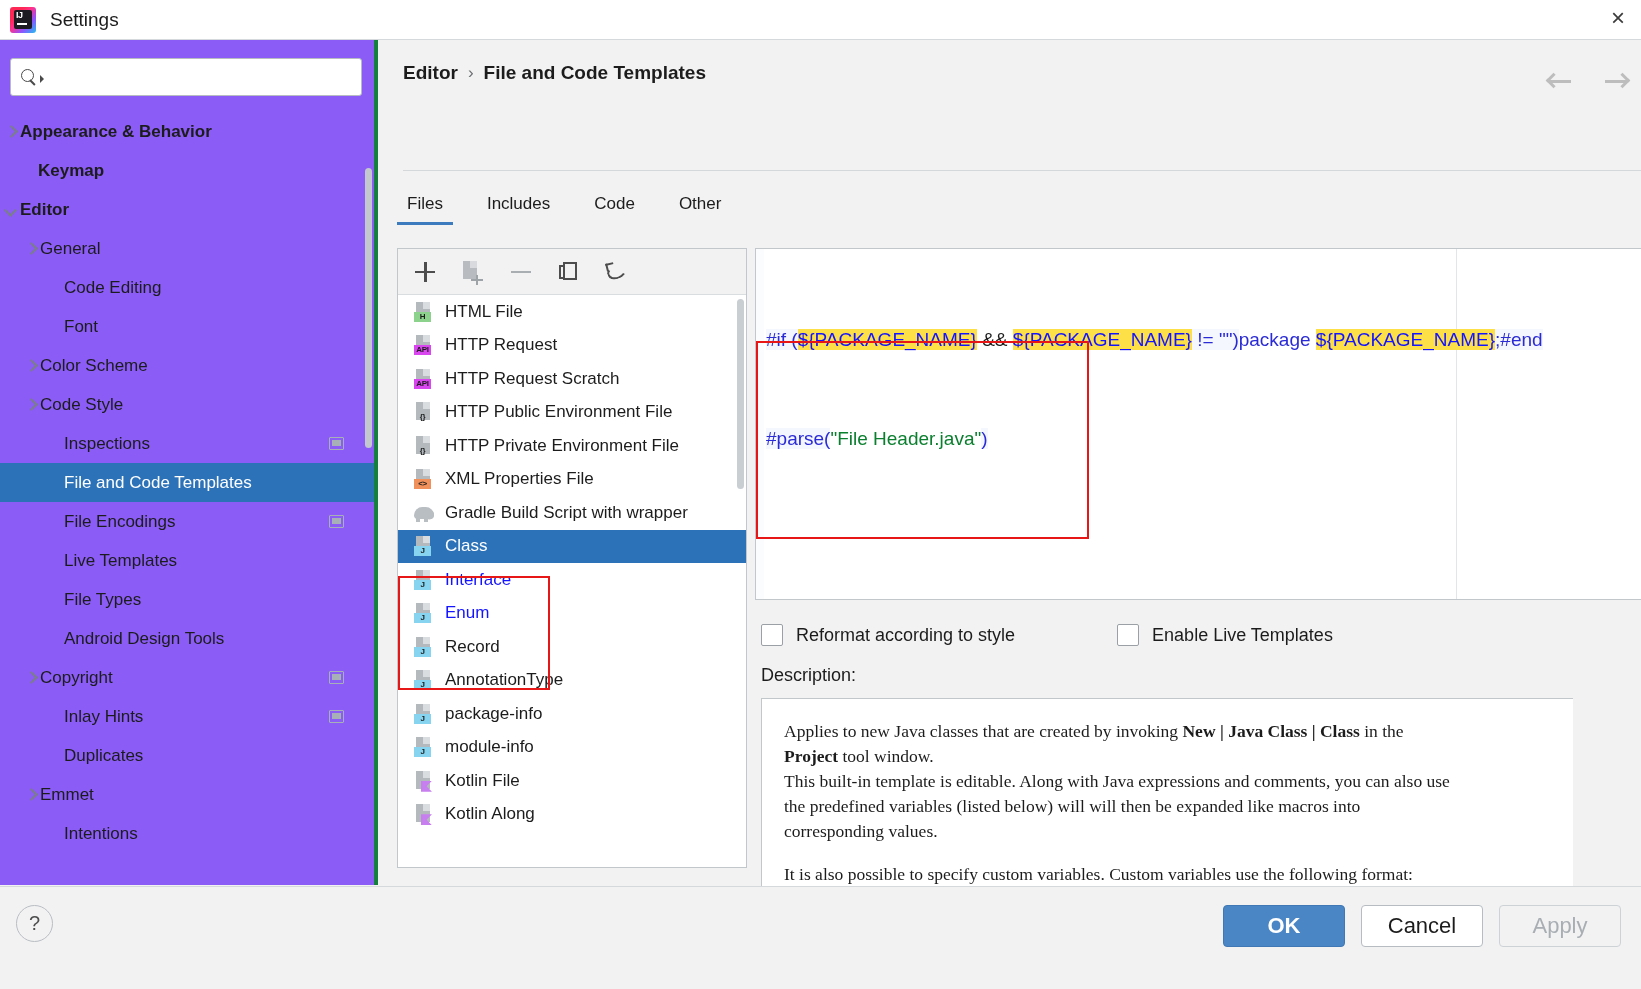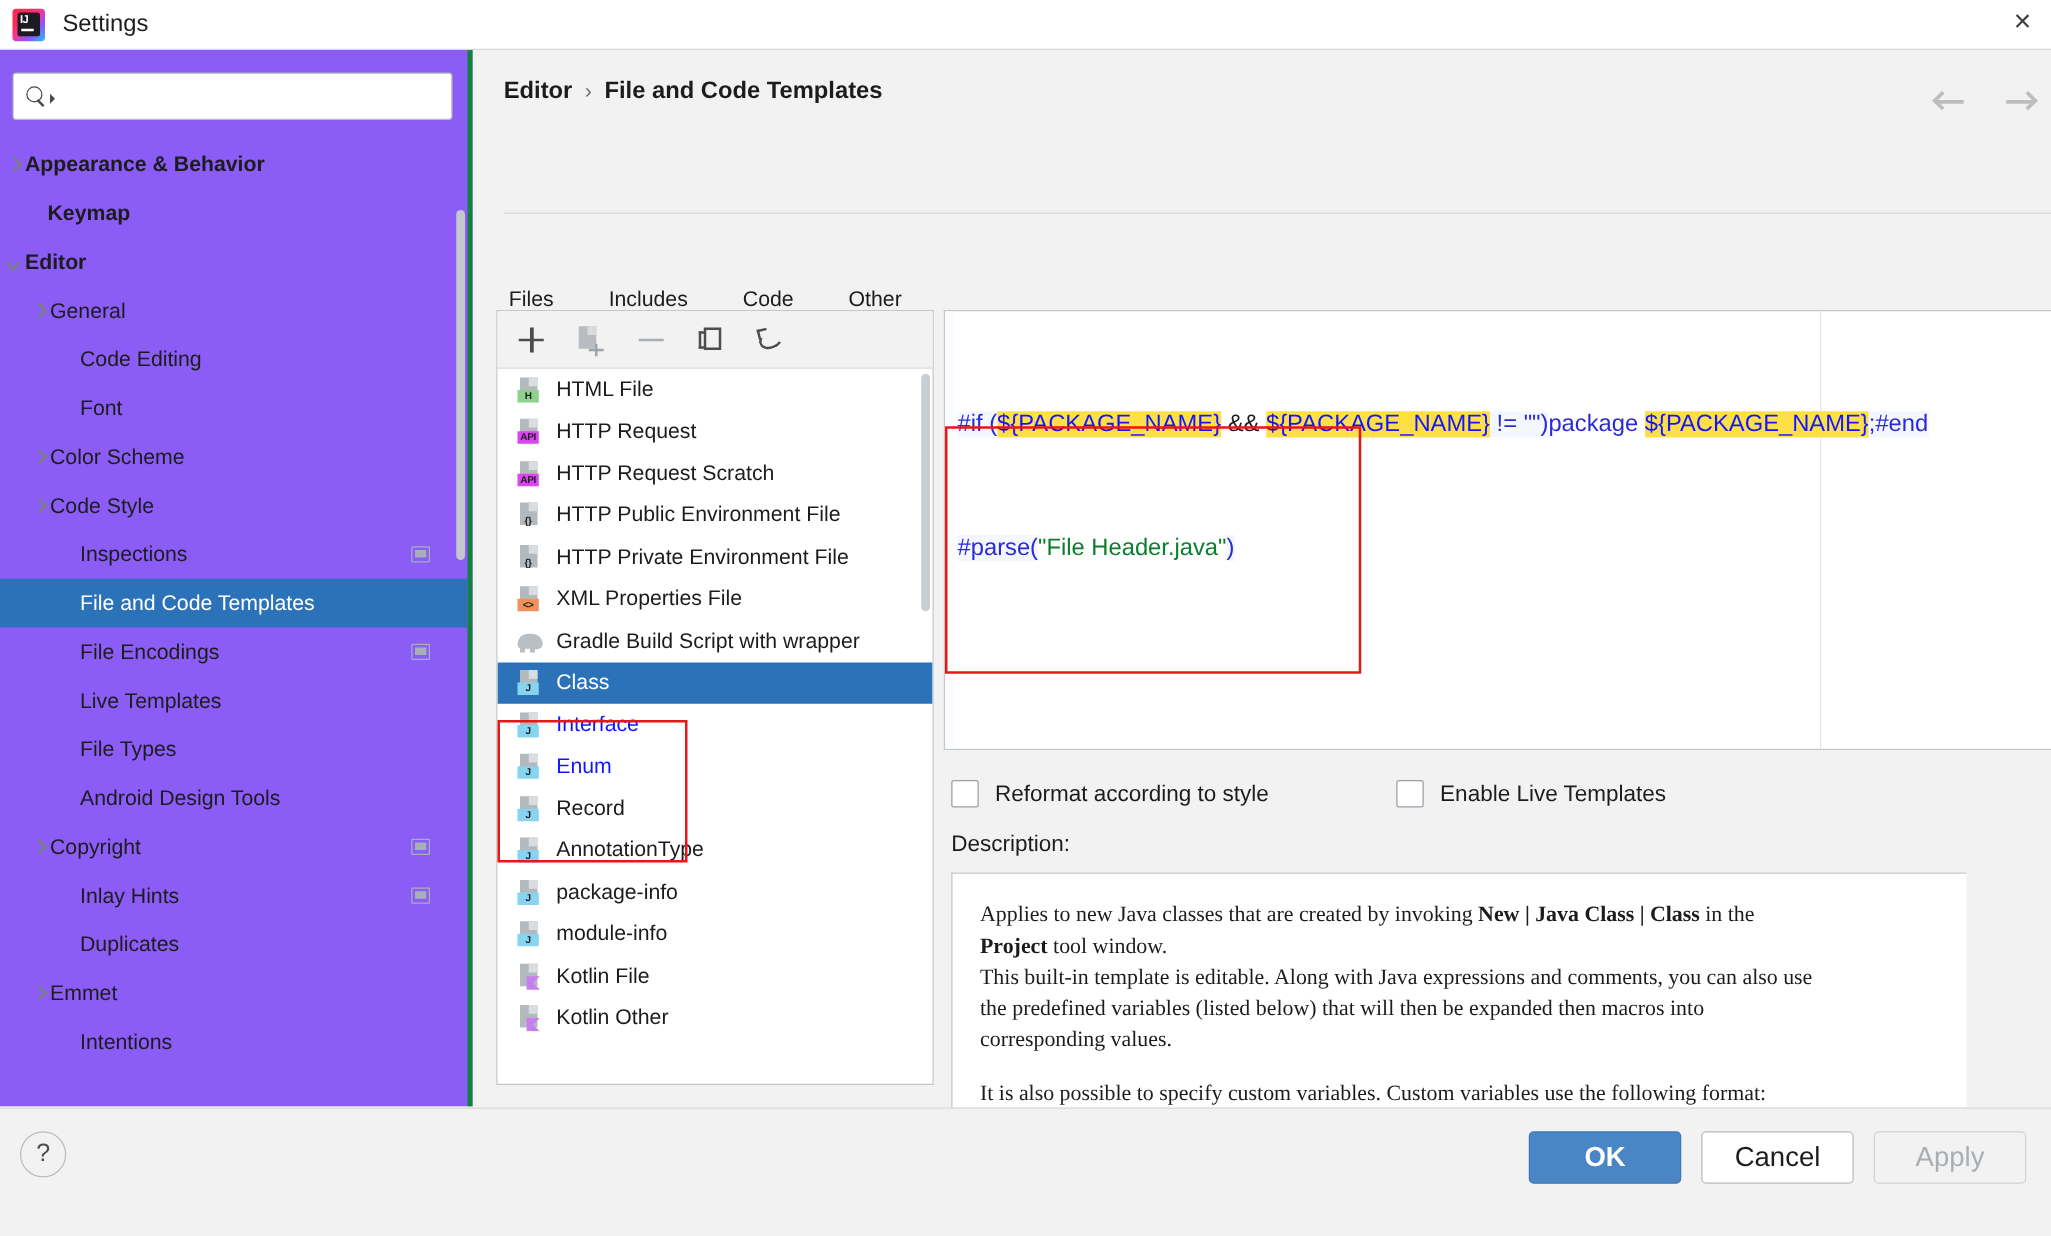--- a/index.html
+++ b/index.html
@@ -177,21 +177,21 @@
   }
 
   .tabs {
     position: absolute; left: 24px; top: 148px;
     display: flex; align-items: flex-end; gap: 36px;
   }
   .tab {
     font-size: 17px; color: #1c1c1c; padding: 6px 4px 11px 4px;
     position: relative;
   }
-  .tab.active { color: #1c1c1c; margin-top: 36px; }
+  .tab.active { color: #1c1c1c; }
   .tab.active::after {
     content:""; position:absolute; left:-6px; right:-6px; bottom:0; height:3px; background:#3d7bbf;
   }
 
   
   .list-panel {
     position: absolute; left: 18px; top: 208px; width: 350px; height: 620px;
     border: 1px solid #c2c7cc; background: #ffffff;
   }
   .list-toolbar {
@@ -658,21 +658,21 @@
               <span class="kt"></span>
             </span>
             <span>Kotlin File</span>
           </div>
           <div class="tpl-item">
             <span class="tpl-icon ic-kotlin">
               <span class="page"></span>
               <span class="corner"></span>
               <span class="kt"></span>
             </span>
-            <span>Kotlin Other</span>
+            <span>Kotlin Along</span>
           </div>
         </div>
       <div class="list-scroll"></div>
       <div class="red-box" style="left:0px; top:327px; width:152px; height:114px;"></div>
     </div>
 
     <div class="editor-panel">
       <div class="ed-gutter"></div>
       <div class="ed-vline"></div>
       <div class="code">
@@ -700,21 +700,21 @@
         <span>Enable Live Templates</span>
       </label>
     </div>
 
     <div class="desc-label">Description:</div>
     <div class="desc-panel">
       <div class="desc-text">
         <p><span>Applies to new Java classes that are created by invoking </span><b>New | Java Class | Class</b><span> in the</span></p>
         <p><b>Project</b><span> tool window.</span></p>
         <p>This built-in template is editable. Along with Java expressions and comments, you can also use</p>
-        <p>the predefined variables (listed below) that will then be expanded then macros into</p>
+        <p>the predefined variables (listed below) will will then be expanded like macros into</p>
         <p>corresponding values.</p>
         <div class="sp"></div>
         <p>It is also possible to specify custom variables. Custom variables use the following format:</p>
         <p></p>
 
       </div>
     </div>
   </div>
 
   <div class="bottom">

